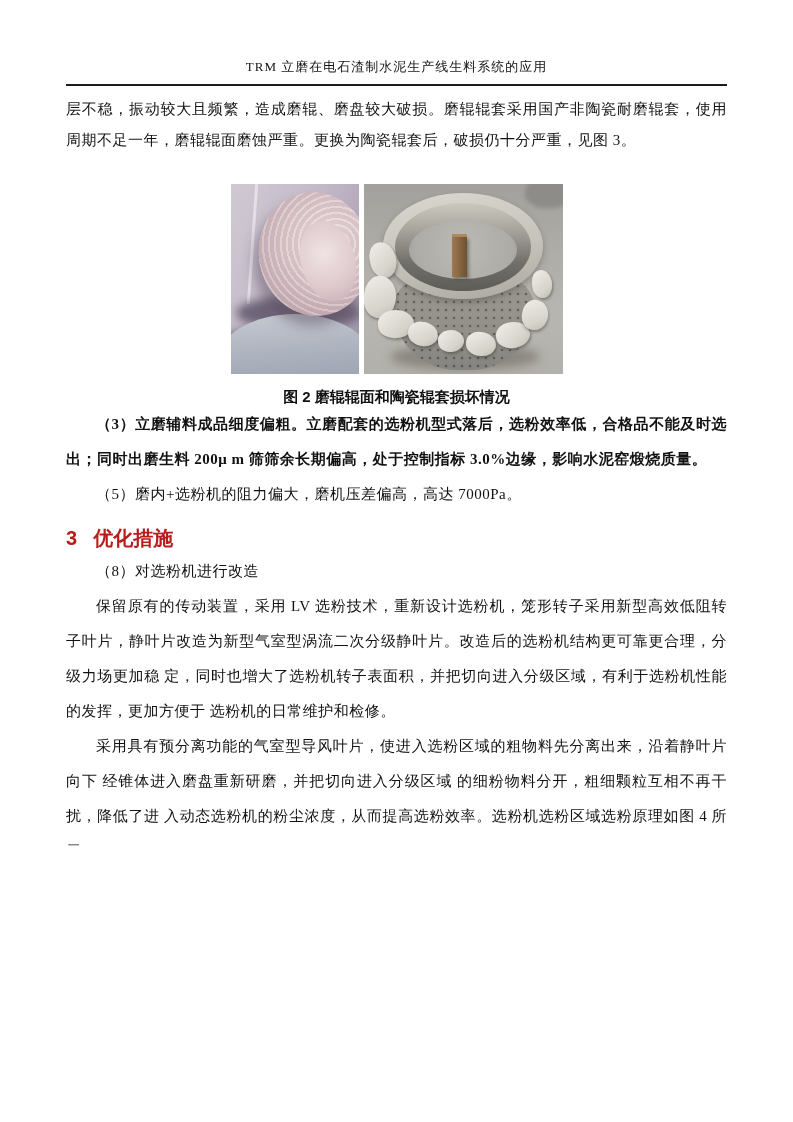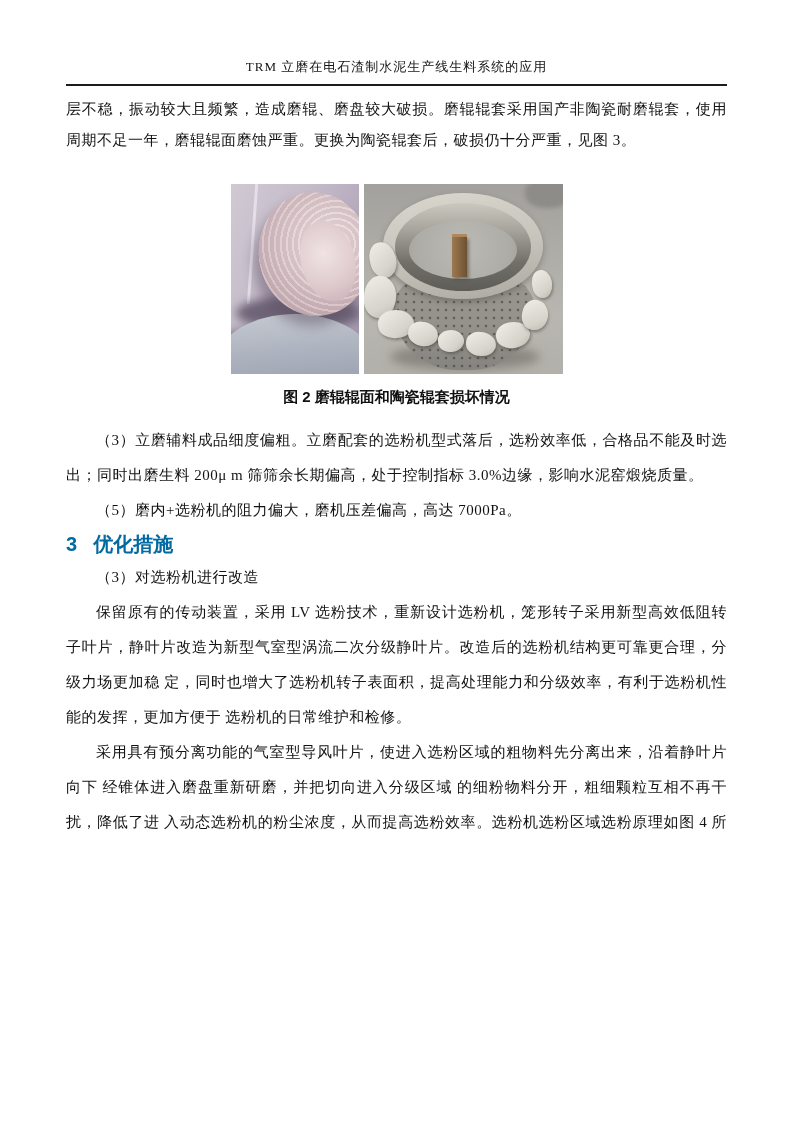--- a/index.html
+++ b/index.html
@@ -33,21 +33,21 @@
   }
   p.body-text {
     font-size: 15px;
     line-height: 34px;
     text-align: justify;
     letter-spacing: 0.5px;
     color: #121212;
   }
   p.first { margin-top: 8px; line-height: 31px; }
   p.indent { text-indent: 2em; }
-  p.para3 { margin-top: 16px; line-height: 35px; }
+  p.para3 { line-height: 35px; font-weight: bold; }
   p.para4 { line-height: 35px; }
   p.para5 { line-height: 35px; }
   p.para6 { line-height: 35px; }
   p.item1 { line-height: 35px; }
 
   .figure { margin-top: 28px; }
   .photos {
     display: flex;
     justify-content: center;
     gap: 5px;
@@ -121,25 +121,26 @@
 
   .caption {
     margin-top: 14px;
     text-align: center;
     font-family: "Liberation Sans", sans-serif;
     font-weight: bold;
     font-size: 15px;
     color: #111111;
   }
   .section-heading {
+    margin-top: 10px;
     font-family: "Liberation Sans", sans-serif;
     font-weight: bold;
     font-size: 20px;
     line-height: 32px;
-    color: #0369a1;
+    color: #b91c1c;
   }
   .section-heading .sec-num { margin-right: 16px; }
 
   .footer {
     position: absolute;
     left: 66px;
     top: 1044px;
     width: 661px;
   }
   .footer-rule { display: block; width: 661px; height: 10px; }
@@ -206,22 +207,22 @@
       <figcaption class="caption">图 2 磨辊辊面和陶瓷辊套损坏情况</figcaption>
     </figure>
 
     <p class="body-text indent para3">（3）立磨辅料成品细度偏粗。立磨配套的选粉机型式落后，选粉效率低，合格品不能及时选出；同时出磨生料 200μ m 筛筛余长期偏高，处于控制指标 3.0%边缘，影响水泥窑煅烧质量。</p>
     <p class="body-text indent para4">（5）磨内+选粉机的阻力偏大，磨机压差偏高，高达 7000Pa。</p>
 
     <h2 class="section-heading">
       <span class="sec-num">3</span><span>优化措施</span>
     </h2>
 
-    <p class="body-text indent item1">（3）对选粉机进行改造</p>
-    <p class="body-text indent para5">保留原有的传动装置，采用 LV 选粉技术，重新设计选粉机，笼形转子采用新型高效低阻转子叶片，静叶片改造为新型气室型涡流二次分级静叶片。改造后的选粉机结构更可靠更合理，分级力场更加稳 定，同时也增大了选粉机转子表面积，提高处理能力和分级效率，有利于选粉机性能的发挥，更加方便于 选粉机的日常维护和检修。</p>
+    <p class="body-text indent item1">（8）对选粉机进行改造</p>
+    <p class="body-text indent para5">保留原有的传动装置，采用 LV 选粉技术，重新设计选粉机，笼形转子采用新型高效低阻转子叶片，静叶片改造为新型气室型涡流二次分级静叶片。改造后的选粉机结构更可靠更合理，分级力场更加稳 定，同时也增大了选粉机转子表面积，并把切向进入分级区域，有利于选粉机性能的发挥，更加方便于 选粉机的日常维护和检修。</p>
     <p class="body-text indent para6">采用具有预分离功能的气室型导风叶片，使进入选粉区域的粗物料先分离出来，沿着静叶片向下 经锥体进入磨盘重新研磨，并把切向进入分级区域 的细粉物料分开，粗细颗粒互相不再干扰，降低了进 入动态选粉机的粉尘浓度，从而提高选粉效率。选粉机选粉区域选粉原理如图 4 所示。</p>
 
   </div>
 
   <div class="footer">
     <svg class="footer-rule" viewBox="0 0 661 10" preserveAspectRatio="none">
       <polygon points="0,5 325,1 661,4.6 330,9" fill="#141414"></polygon>
       <rect x="0" y="4.4" width="661" height="1" fill="#141414"></rect>
     </svg>
     <div class="footer-row">

